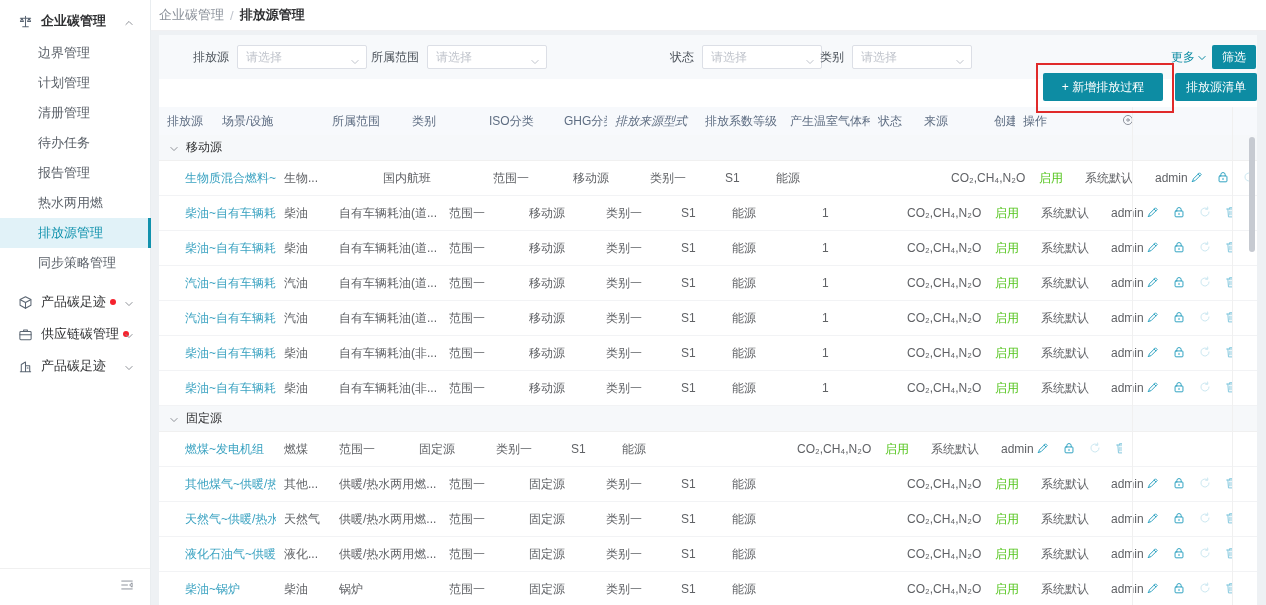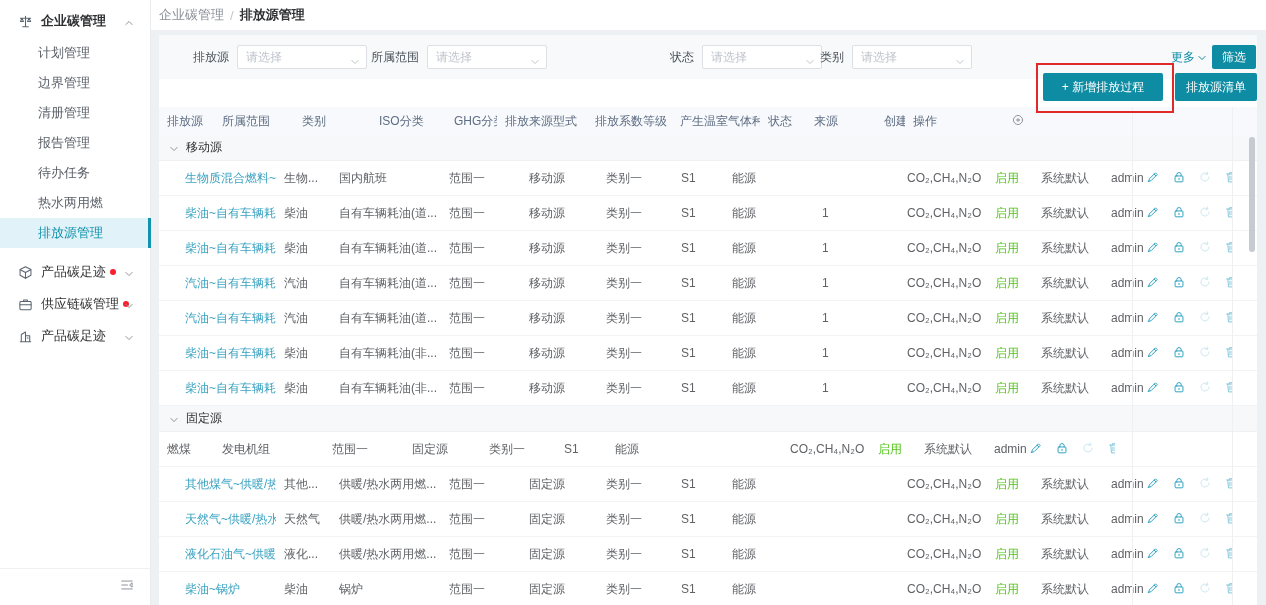--- a/index.html
+++ b/index.html
@@ -76,39 +76,42 @@
             <svg width="15" height="15" viewBox="0 0 16 16" fill="none" stroke="#5a6572" stroke-width="1.1" stroke-linecap="round" stroke-linejoin="round">
               <path d="M8 2.5v10.5M5 13.5h6M2.5 4.5h11M4.2 4.5L2.6 8h3.2zM11.8 4.5L10.2 8h3.2z"></path>
             </svg>
           </span>
           <span class="lbl">企业碳管理</span>
           <span class="chev"><svg width="10" height="10" viewBox="0 0 16 16" fill="none" stroke="#909399" stroke-width="1.6" stroke-linecap="round" stroke-linejoin="round">
               <polyline points="3,10.5 8,5.5 13,10.5"></polyline>
             </svg></span>
         </div>
         <div class="s-item child">
+          <span class="lbl">边界管理</span>
+        </div>
+        <div class="s-item child">
           <span class="lbl">计划管理</span>
-        </div>
-        <div class="s-item child">
-          <span class="lbl">边界管理</span>
         </div>
         <div class="s-item child">
           <span class="lbl">清册管理</span>
         </div>
         <div class="s-item child">
+          <span class="lbl">待办任务</span>
+        </div>
+        <div class="s-item child">
           <span class="lbl">报告管理</span>
-        </div>
-        <div class="s-item child">
-          <span class="lbl">待办任务</span>
         </div>
         <div class="s-item child">
           <span class="lbl">热水两用燃</span>
         </div>
         <div class="s-item child active">
           <span class="lbl">排放源管理</span>
+        </div>
+        <div class="s-item child">
+          <span class="lbl">同步策略管理</span>
         </div>
         <div class="s-item group first-group">
           <span class="ico">
             <svg width="15" height="15" viewBox="0 0 16 16" fill="none" stroke="#5a6572" stroke-width="1.1" stroke-linecap="round" stroke-linejoin="round">
               <path d="M8 1.8l5.8 3V11L8 14.2 2.2 11V4.8z"></path>
               <path d="M2.5 5L8 8l5.5-3M8 8v6"></path>
             </svg>
           </span>
           <span class="lbl">产品碳足迹</span>
           <span class="dot"></span>
@@ -202,25 +205,26 @@
           </div>
         </div>
 
       <div class="btn btn-add">+ 新增排放过程</div>
       <div class="btn btn-list">排放源清单</div>
       <div class="annotation-box"></div>
 
       <div class="table-wrap" id="table-wrap">
           <div class="t-row t-head">
             <div class="t-cell" style="width: 55px;">排放源</div>
+            <div class="t-cell" style="width: 110px;">场景/设施</div>
             <div class="t-cell" style="width: 80px;">所属范围</div>
             <div class="t-cell" style="width: 77px;">类别</div>
             <div class="t-cell" style="width: 75px;">ISO分类</div>
             <div class="t-cell" style="width: 51px;">GHG分类</div>
-            <div class="t-cell" style="width: 90px;">排放来源型式</div>
+            <div class="t-cell" style="width: 90px; font-style: italic;">排放来源型式</div>
             <div class="t-cell" style="width: 85px;">排放系数等级</div>
             <div class="t-cell" style="width: 88px;">产生温室气体种类</div>
             <div class="t-cell" style="width: 46px;">状态</div>
             <div class="t-cell" style="width: 70px;">来源</div>
             <div class="t-cell" style="width: 29px;">创建人</div>
             <div class="t-cell" style="width: 100px;">操作</div>
             <div class="t-cell gear-cell" style="width: 25px;">
               <span><svg width="14" height="14" viewBox="0 0 16 16" fill="none" stroke="#8a9099" stroke-width="1.1" stroke-linecap="round" stroke-linejoin="round">
                   <circle cx="8" cy="8" r="5.2"></circle>
                   <circle cx="8" cy="8" r="1.4"></circle>
@@ -229,21 +233,21 @@
           </div>
           <div class="t-row t-group">
             <span class="gchev"><svg width="10" height="10" viewBox="0 0 16 16" fill="none" stroke="#909399" stroke-width="1.6" stroke-linecap="round" stroke-linejoin="round">
                 <polyline points="3,5.5 8,10.5 13,5.5"></polyline>
               </svg></span>
             <span>移动源</span>
           </div>
           <div class="t-row t-data">
             <div class="t-cell cell-process cell-process" style="width: 117px;">生物质混合燃料~国...</div>
             <div class="t-cell cell-source" style="width: 55px;">生物...</div>
-            <div class="t-cell cell-scene" style="width: 110px;">国内航班</div>
+            <div class="t-cell cell-scene" style="width: 110px; margin-left: 44px;">国内航班</div>
             <div class="t-cell cell-scope" style="width: 80px;">范围一</div>
             <div class="t-cell cell-category" style="width: 77px;">移动源</div>
             <div class="t-cell cell-iso-class" style="width: 75px;">类别一</div>
             <div class="t-cell cell-ghg-class" style="width: 51px;">S1</div>
             <div class="t-cell cell-source-form" style="width: 90px;">能源</div>
             <div class="t-cell cell-factor-level" style="width: 85px;"></div>
             <div class="t-cell cell-gases" style="width: 88px;">CO₂,CH₄,N₂O</div>
             <div class="t-cell cell-status cell-status" style="width: 46px;">启用</div>
             <div class="t-cell cell-origin" style="width: 70px;">系统默认</div>
             <div class="t-cell cell-creator" style="width: 29px;">admin</div>
@@ -464,22 +468,22 @@
             </div>
             <div class="t-cell" style="width: 25px;"></div>
           </div>
           <div class="t-row t-group">
             <span class="gchev"><svg width="10" height="10" viewBox="0 0 16 16" fill="none" stroke="#909399" stroke-width="1.6" stroke-linecap="round" stroke-linejoin="round">
                 <polyline points="3,5.5 8,10.5 13,5.5"></polyline>
               </svg></span>
             <span>固定源</span>
           </div>
           <div class="t-row t-data">
+            <div class="t-cell cell-process cell-process" style="width: 117px;">燃煤~发电机组</div>
             <div class="t-cell cell-source" style="width: 55px;">燃煤</div>
-            <div class="t-cell cell-scene" style="width: 110px;">发电机组</div>
             <div class="t-cell cell-scope" style="width: 80px;">范围一</div>
             <div class="t-cell cell-category" style="width: 77px;">固定源</div>
             <div class="t-cell cell-iso-class" style="width: 75px;">类别一</div>
             <div class="t-cell cell-ghg-class" style="width: 51px;">S1</div>
             <div class="t-cell cell-source-form" style="width: 90px;">能源</div>
             <div class="t-cell cell-factor-level" style="width: 85px;"></div>
             <div class="t-cell cell-gases" style="width: 88px;">CO₂,CH₄,N₂O</div>
             <div class="t-cell cell-status cell-status" style="width: 46px;">启用</div>
             <div class="t-cell cell-origin" style="width: 70px;">系统默认</div>
             <div class="t-cell cell-creator" style="width: 29px;">admin</div>

